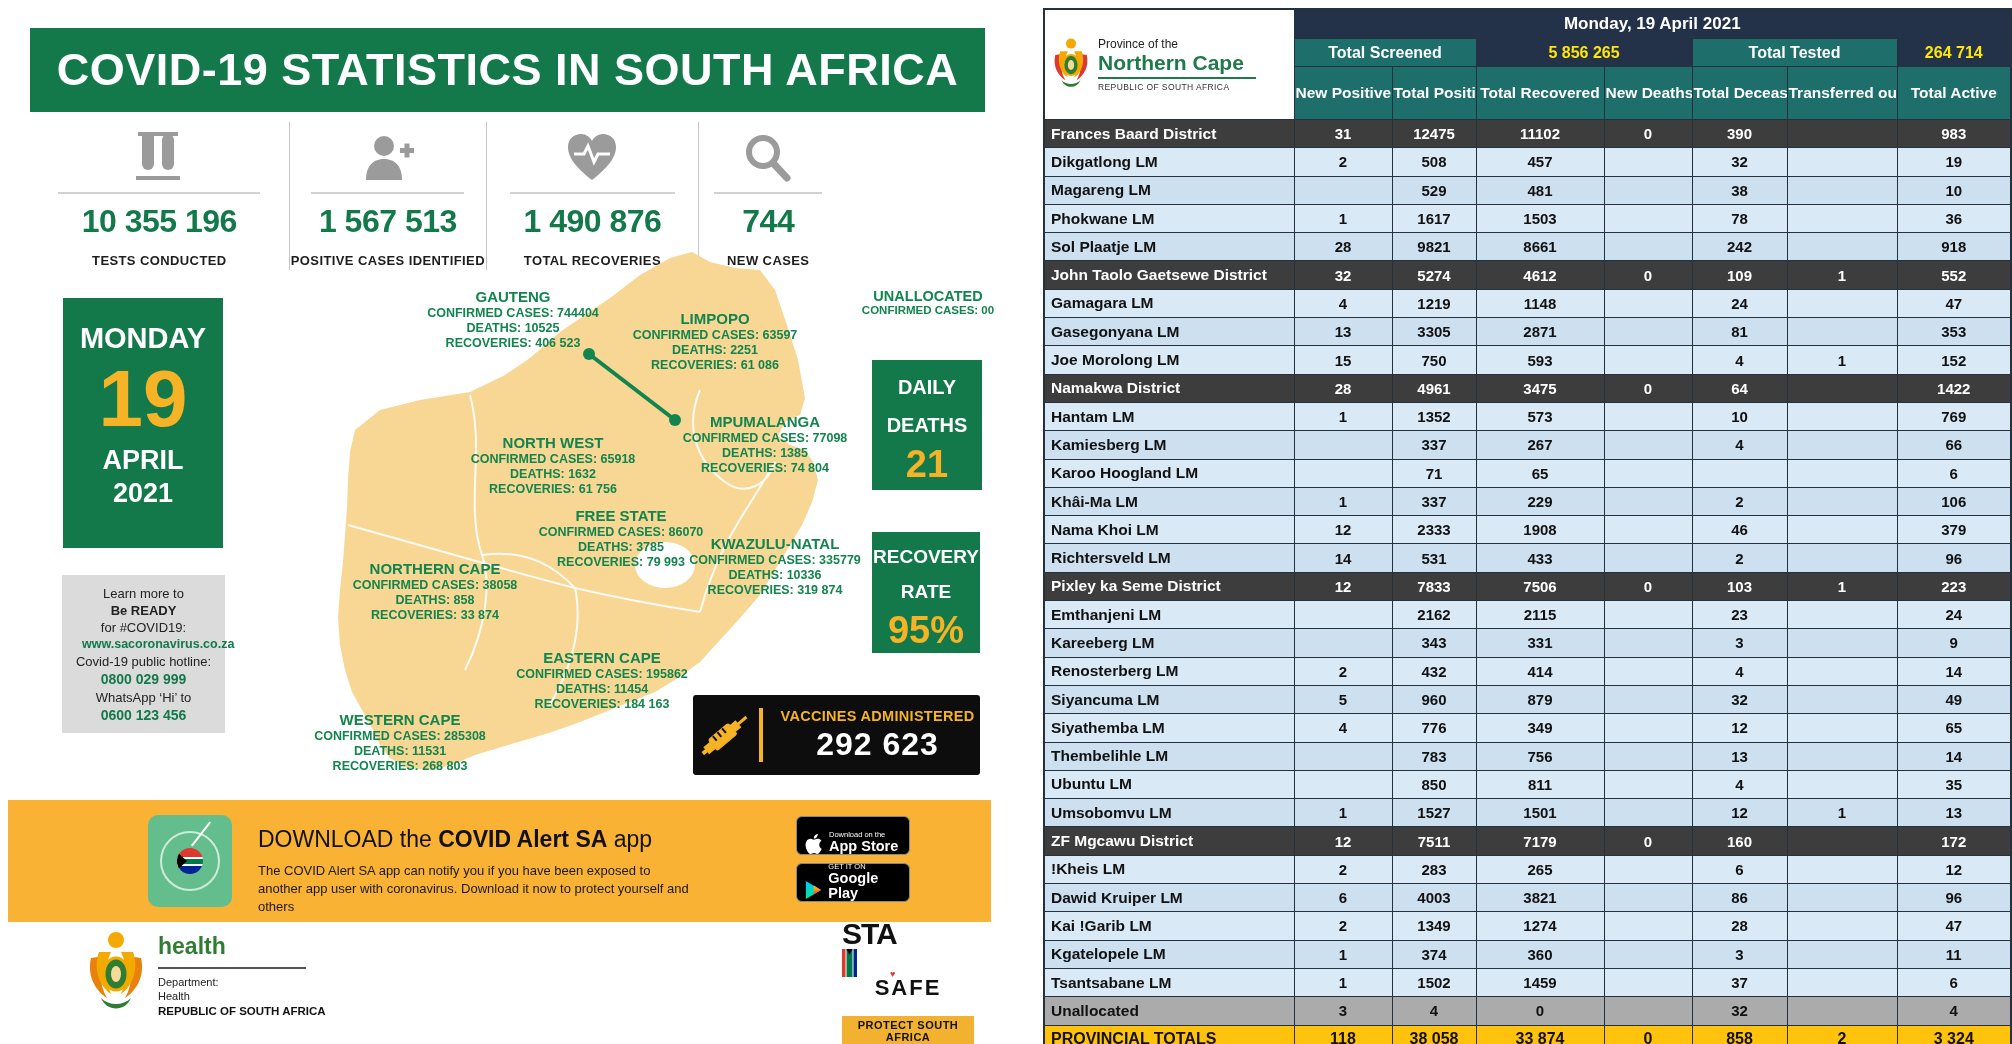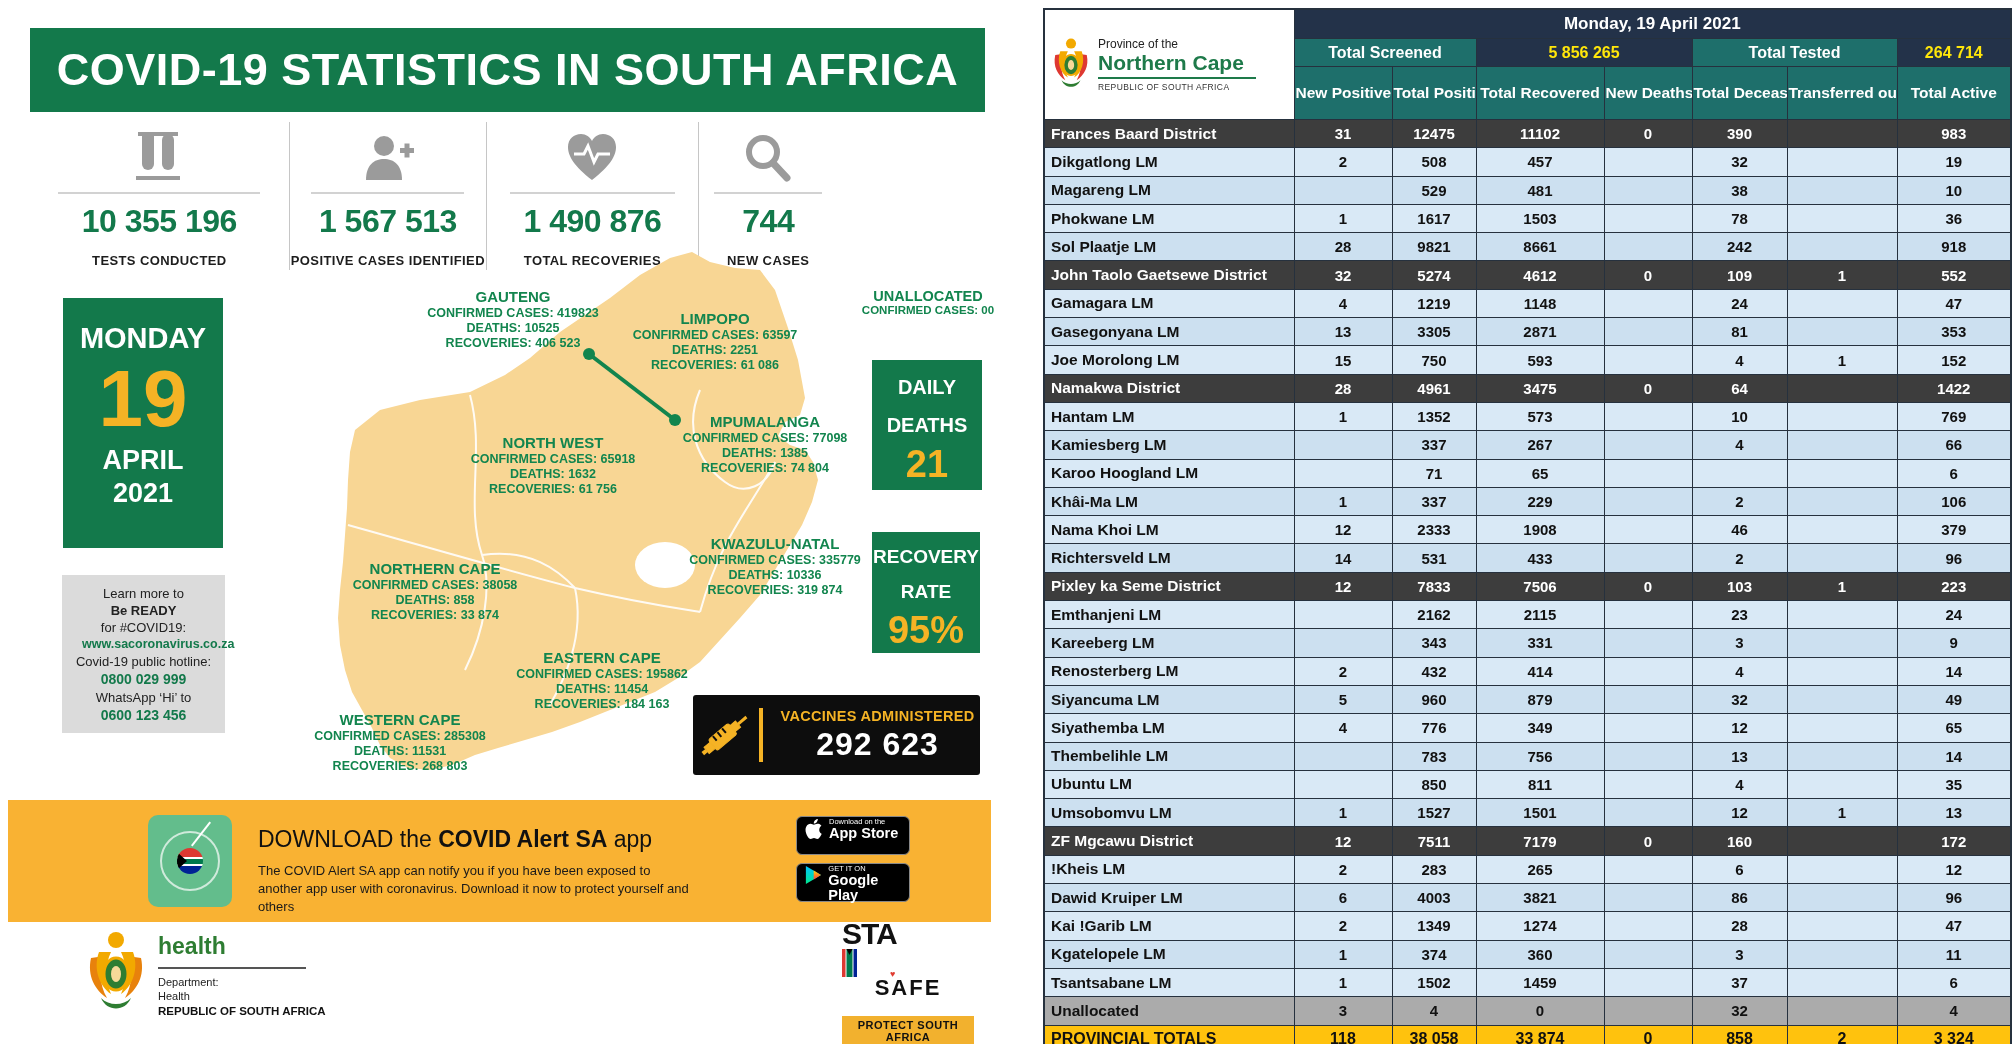--- a/index.html
+++ b/index.html
@@ -58,21 +58,21 @@
 
   .dlbanner{position:absolute;left:8px;top:800px;width:983px;height:122px;background:#F9B233;}
   .appicon{position:absolute;left:140px;top:15px;width:84px;height:92px;background:#63BD8C;border-radius:10px;
     display:flex;align-items:center;justify-content:center;}
   .appicon .ring{width:56px;height:56px;border:2px solid #CFEADB;border-radius:50%;display:flex;align-items:center;justify-content:center;position:relative;}
   .appicon .radar{position:absolute;width:2px;height:30px;background:#fff;transform:rotate(38deg);left:38px;top:-14px;}
   .dltitle{position:absolute;left:250px;top:26px;font-size:23px;color:#111;}
   .dltitle .b{font-weight:800;}
   .dldesc{position:absolute;left:250px;top:62px;width:440px;font-size:13px;line-height:1.4;color:#1a1a1a;}
   .badge{position:absolute;left:788px;width:114px;height:39px;background:#000;border-radius:6px;border:1px solid #888;
-    display:flex;align-items:flex-start;box-sizing:border-box;padding-left:8px;cursor:pointer;}
+    display:flex;align-items:flex-end;box-sizing:border-box;padding-left:8px;cursor:pointer;}
   .badge .btxt{display:flex;flex-direction:column;margin-left:6px;}
   .badge .bl1{color:#fff;font-size:7.5px;}
   .badge .bl2{color:#fff;font-size:14.5px;font-weight:700;line-height:1.05;}
   .bas{top:16px;} .bgp{top:63px;}
 
   .arms{position:absolute;left:85px;top:928px;}
   .healthblk{position:absolute;left:158px;top:933px;}
   .healthblk .ht{color:#2E7D32;font-size:23px;font-weight:700;}
   .healthblk .hrule{width:148px;height:2px;background:#555;margin:7px 0 6px 0;}
   .healthblk .hl{font-size:11px;color:#222;line-height:1.3;}
@@ -202,41 +202,47 @@
     <ellipse cx="435" cy="325" rx="30" ry="23" fill="#FFFFFF"></ellipse>
     <g>
       <line x1="359" y1="114" x2="445" y2="180" stroke="#12854E" stroke-width="4"></line>
       <circle cx="359" cy="114" r="6" fill="#12854E"></circle>
       <circle cx="445" cy="180" r="6" fill="#12854E"></circle>
     </g>
   </svg>
 
   <div class="prov" style="left:513px;top:288px;">
     <div class="pname">GAUTENG</div>
-    <div class="pline">CONFIRMED CASES: 419823</div>
+    <div class="pline">CONFIRMED CASES: 744404</div>
     <div class="pline">DEATHS: 10525</div>
     <div class="pline">RECOVERIES: 406 523</div>
   </div>
   <div class="prov" style="left:715px;top:310px;">
     <div class="pname">LIMPOPO</div>
     <div class="pline">CONFIRMED CASES: 63597</div>
     <div class="pline">DEATHS: 2251</div>
     <div class="pline">RECOVERIES: 61 086</div>
   </div>
   <div class="prov" style="left:553px;top:434px;">
     <div class="pname">NORTH WEST</div>
     <div class="pline">CONFIRMED CASES: 65918</div>
     <div class="pline">DEATHS: 1632</div>
     <div class="pline">RECOVERIES: 61 756</div>
   </div>
   <div class="prov" style="left:765px;top:413px;">
     <div class="pname">MPUMALANGA</div>
     <div class="pline">CONFIRMED CASES: 77098</div>
     <div class="pline">DEATHS: 1385</div>
     <div class="pline">RECOVERIES: 74 804</div>
+  </div>
+  <div class="prov" style="left:621px;top:507px;">
+    <div class="pname">FREE STATE</div>
+    <div class="pline">CONFIRMED CASES: 86070</div>
+    <div class="pline">DEATHS: 3785</div>
+    <div class="pline">RECOVERIES: 79 993</div>
   </div>
   <div class="prov" style="left:775px;top:535px;">
     <div class="pname">KWAZULU-NATAL</div>
     <div class="pline">CONFIRMED CASES: 335779</div>
     <div class="pline">DEATHS: 10336</div>
     <div class="pline">RECOVERIES: 319 874</div>
   </div>
   <div class="prov" style="left:435px;top:560px;">
     <div class="pname">NORTHERN CAPE</div>
     <div class="pline">CONFIRMED CASES: 38058</div>

